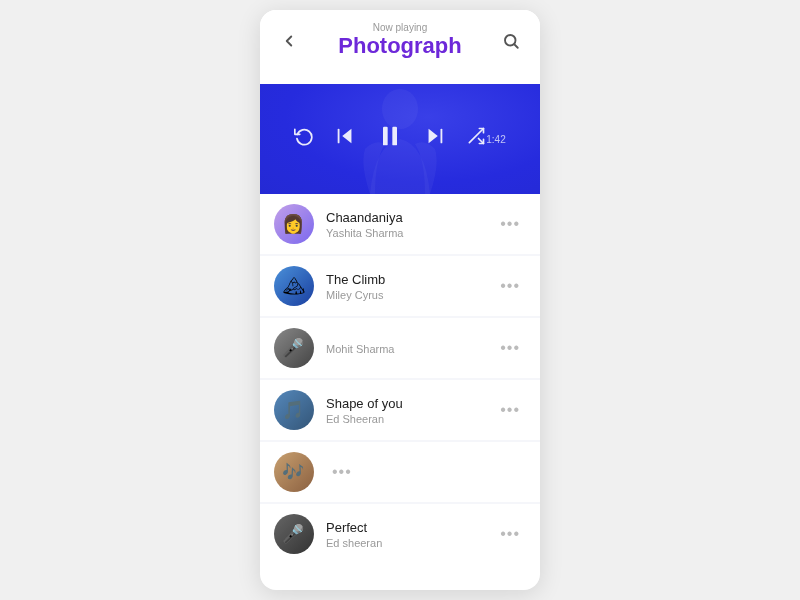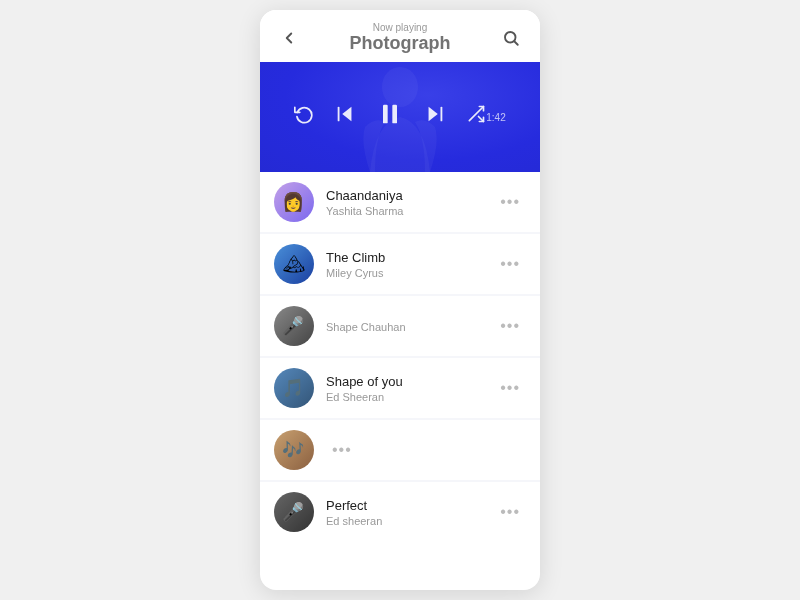--- a/index.html
+++ b/index.html
@@ -18,36 +18,36 @@
       overflow: hidden;
       box-shadow: 0 4px 24px rgba(0,0,0,0.12);
       min-height: 580px;
     }
 
     
     .header {
       display: flex;
       align-items: center;
       justify-content: space-between;
-      padding: 12px 16px 8px;
+      padding: 12px 16px 25px;
       background: #fff;
     }
     .header-center {
       text-align: center;
       flex: 1;
     }
     .now-playing-label {
       font-size: 10px;
       color: #999;
       display: block;
     }
     .song-title {
-      font-size: 18px;
+      font-size: 22px;
       font-weight: 700;
-      color: #737373;
+      color: #6d28d9;
     }
     .icon-btn {
       cursor: pointer;
       color: #555;
       font-size: 18px;
       padding: 4px;
       background: none;
       border: none;
       display: flex;
       align-items: center;
@@ -259,21 +259,21 @@
         <div class="song-name">The Climb</div>
         <div class="song-artist">Miley Cyrus</div>
       </div>
       <button class="more-btn">•••</button>
     </div>
       <div class="song-item">
       <div class="song-avatar av-3">
         <span style="font-size:18px;">🎤</span>
       </div>
       <div class="song-info">
-        <div class="song-artist">Shape Chauhan</div>
+        <div class="song-artist">Mohit Sharma</div>
       </div>
       <button class="more-btn">•••</button>
     </div>
       <div class="song-item">
       <div class="song-avatar av-4">
         <span style="font-size:18px;">🎵</span>
       </div>
       <div class="song-info">
         <div class="song-name">Shape of you</div>
         <div class="song-artist">Ed Sheeran</div>

